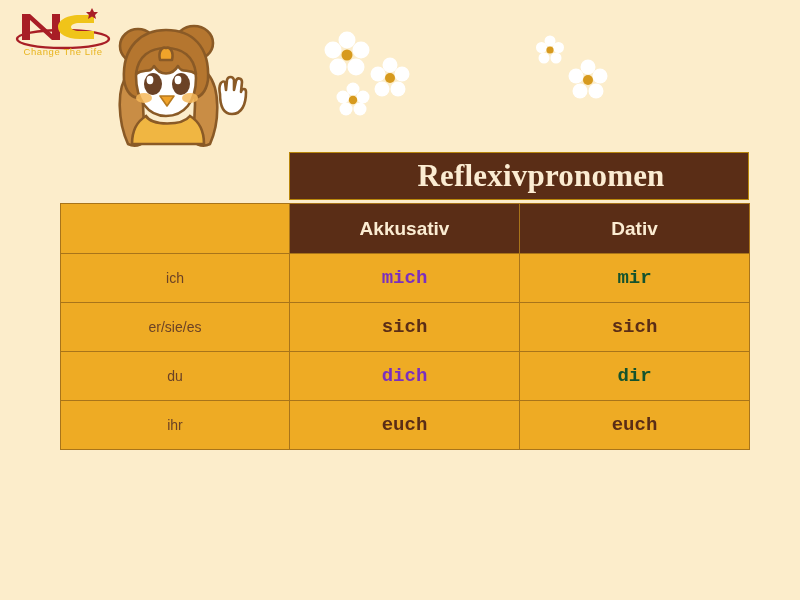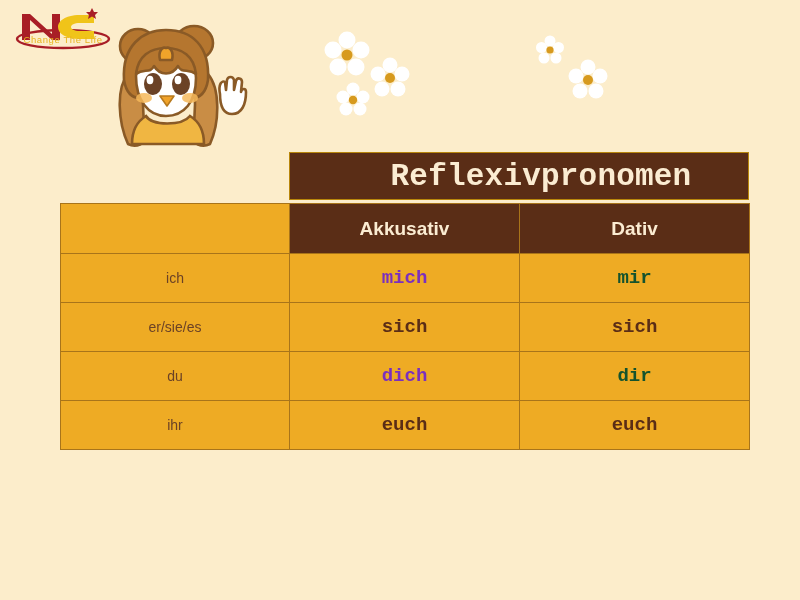--- a/index.html
+++ b/index.html
@@ -24,21 +24,21 @@
     height: 62px;
   }
   #logo-mark {
     position: absolute;
     left: 0; top: 0;
     width: 110px; height: 44px;
   }
   #logo-tagline {
     position: absolute;
     left: 2px;
-    top: 28px;
+    top: 40px;
     width: 106px;
     text-align: center;
     font-size: 9.5px;
     letter-spacing: .6px;
     color: #e8b51f;
     font-family: "Liberation Sans", sans-serif;
     white-space: nowrap;
   }
 
   
@@ -76,21 +76,21 @@
     box-sizing: border-box;
     display: flex;
     align-items: center;
     justify-content: center;
   }
   #title-bar .title-text {
     color: #fbecd2;
     font-size: 31px;
     font-weight: bold;
     letter-spacing: .2px;
-    font-family: Liberation Mono, monospace;
+    font-family: Liberation Serif, serif;
     margin-left: 44px;
   }
 
   table.grid {
     position: absolute;
     left: 0;
     top: 51px;
     width: 689px;
     border-collapse: collapse;
     table-layout: fixed;

